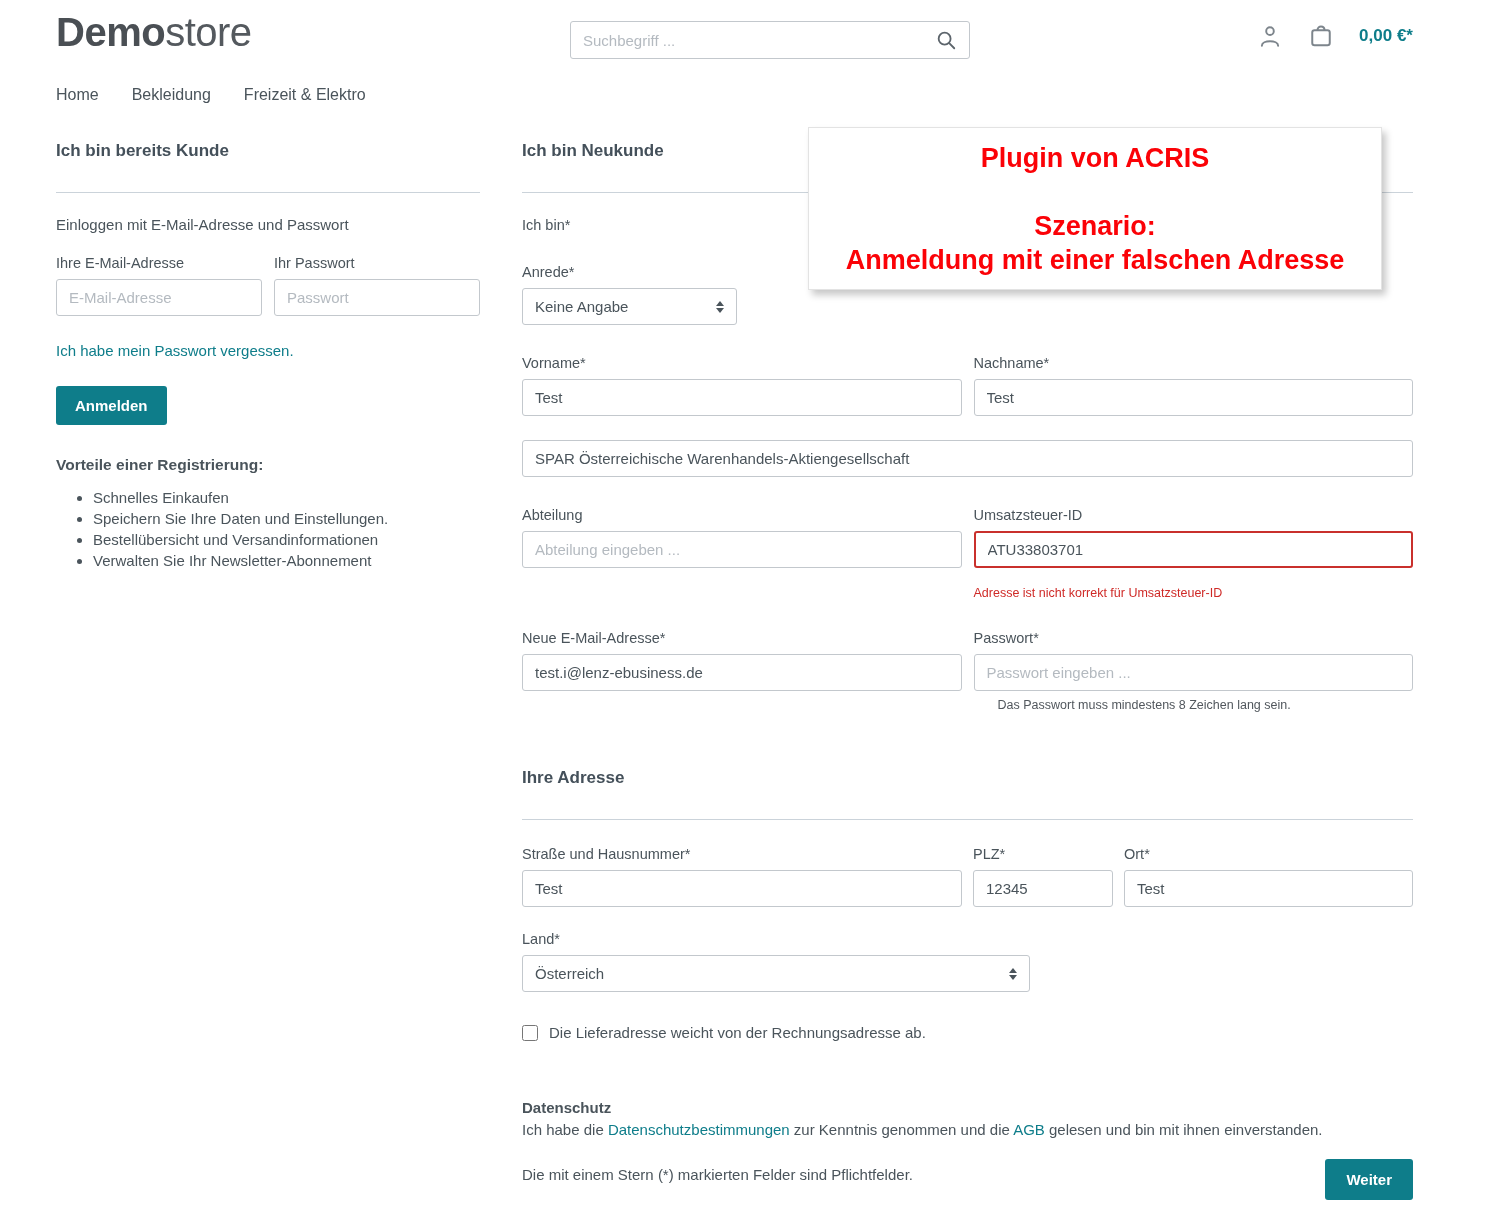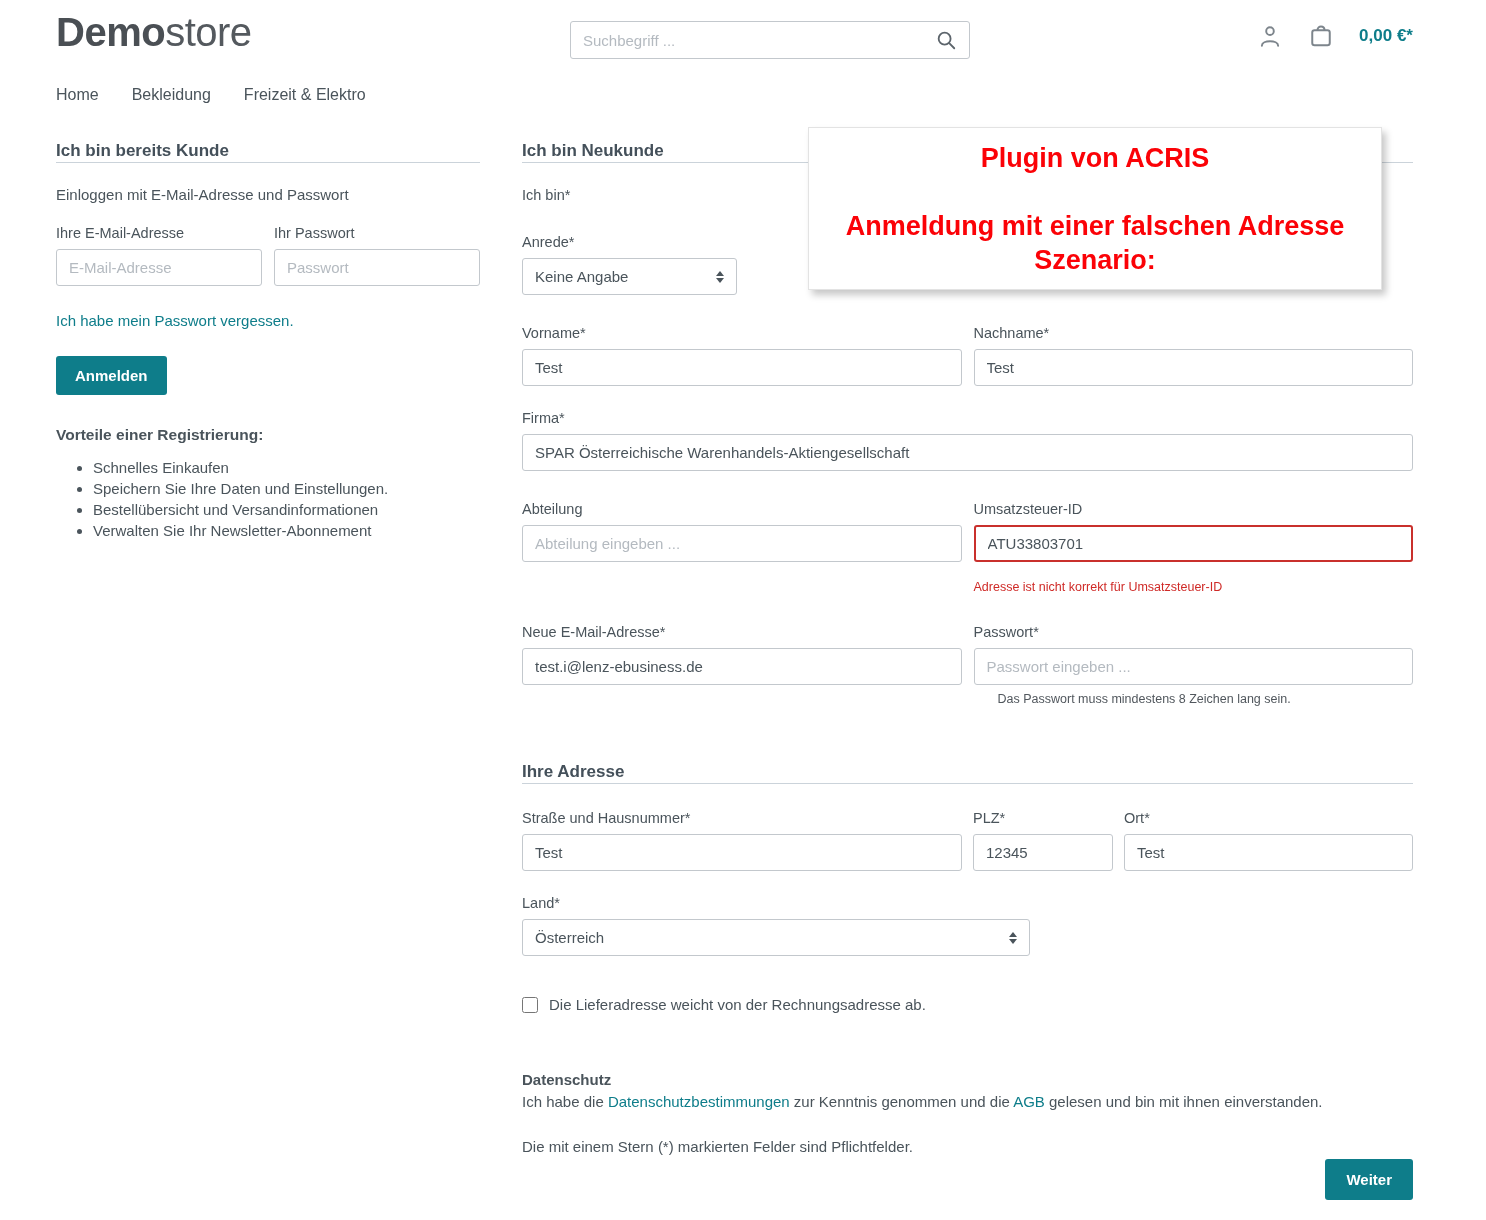--- a/index.html
+++ b/index.html
@@ -34,21 +34,21 @@
   .hicon { cursor:pointer; display:flex; align-items:center; }
   
   .nav { display:flex; gap:33px; padding-left:56px; margin-top:16px; font-size:16px; }
   .nav span { cursor:pointer; }
   
   .main { display:flex; gap:42px; padding:37px 73px 0 56px; }
   .col-left { width:424px; flex:none; }
   .col-right { flex:1; }
   h2.sec {
     font-size:17px; font-weight:700; color:#44505a;
-    padding-bottom:1px; border-bottom:1px solid #cbd3da;
+    padding-bottom:31px; border-bottom:1px solid #cbd3da;
   }
   .subtitle { margin-top:23px; }
   label.flabel { display:block; font-size:14.5px; color:#4a545b; }
   .fi {
     display:block; width:100%; height:37px; margin-top:8px;
     border:1px solid #c3c8cd; border-radius:3px; padding:0 12px;
     font-size:15px; color:#4a545b; background:#fff; outline:none;
     font-family:"Liberation Sans", sans-serif;
   }
   .fi::placeholder { color:#b4bac0; }
@@ -79,21 +79,21 @@
   .login-btn { margin-top:27px; }
   .benefits-title { margin-top:31px; font-weight:700; font-size:15.5px; }
   ul.benefits { margin-top:13px; padding-left:37px; }
   ul.benefits li { line-height:21px; }
   
   .err { margin-top:18px; font-size:12.5px; color:#cf2a27; }
   .hint { margin-top:7px; font-size:12.5px; color:#51575d;padding-left:24px; }
   
   .addr-head { margin-top:56px; }
   
-  .chk-row { display:flex; align-items:center; gap:11px; margin-top:40px; }
+  .chk-row { display:flex; align-items:center; gap:11px; margin-top:32px; }
   .chk-row input { width:16px; height:16px; accent-color:#0e7d8a; cursor:pointer; }
   
   .privacy { margin-top:58px; }
   .privacy .ptitle { font-weight:700; }
   .privacy p { margin-top:5px; }
   .req-note { margin-top:28px; }
   
   .overlay {
     position:absolute; left:808px; top:127px; width:574px; height:163px; z-index:10;
     background:#fff; border:1px solid #e3e3e3; box-shadow:4px 5px 7px rgba(0,0,0,0.22);
@@ -198,21 +198,20 @@
         <label class="flabel">Vorname*</label>
         <input class="fi" type="text" value="Test" style="">
       </div>
       <div>
         <label class="flabel">Nachname*</label>
         <input class="fi" type="text" value="Test" style="">
       </div>
     </div>
 
     <div class="group">
-      <label class="flabel">Firma*</label>
       <input class="fi" type="text" value="SPAR Österreichische Warenhandels-Aktiengesellschaft" style="">
     </div>
 
     <div class="row2">
       <div>
         <label class="flabel">Abteilung</label>
         <input class="fi" type="text" placeholder="Abteilung eingeben ..." style="">
       </div>
       <div>
         <label class="flabel">Umsatzsteuer-ID</label>
@@ -270,17 +269,17 @@
       <div class="ptitle">Datenschutz</div>
       <p><span>Ich habe die </span><a class="tlink">Datenschutzbestimmungen</a><span> zur Kenntnis genommen und die </span><a class="tlink">AGB</a><span> gelesen und bin mit ihnen einverstanden.</span></p>
       <div class="req-note">Die mit einem Stern (*) markierten Felder sind Pflichtfelder.</div>
     </div>
   </div>
 </div>
 
 <div class="overlay">
   <div>Plugin von ACRIS</div>
   <div class="gap"></div>
+  <div>Szenario:</div>
   <div>Anmeldung mit einer falschen Adresse</div>
-  <div>Szenario:</div>
 </div>
 
 <button class="btn weiter-btn">Weiter</button>
 
 </body></html>

